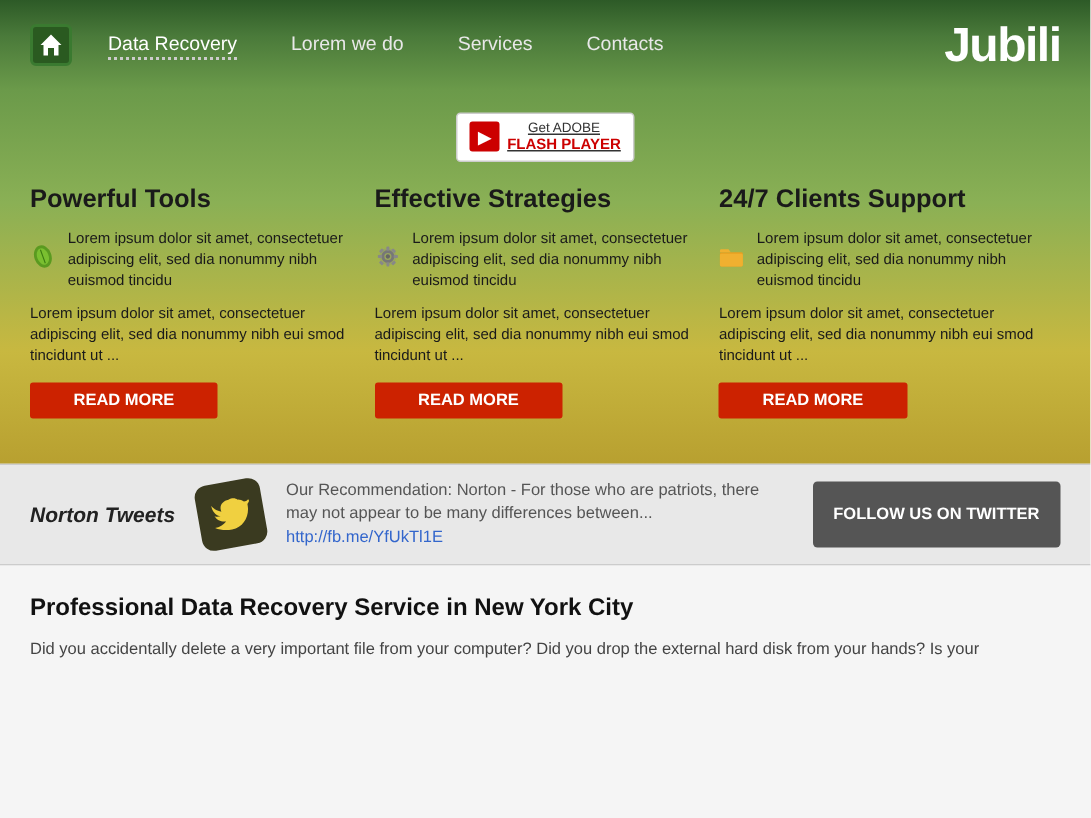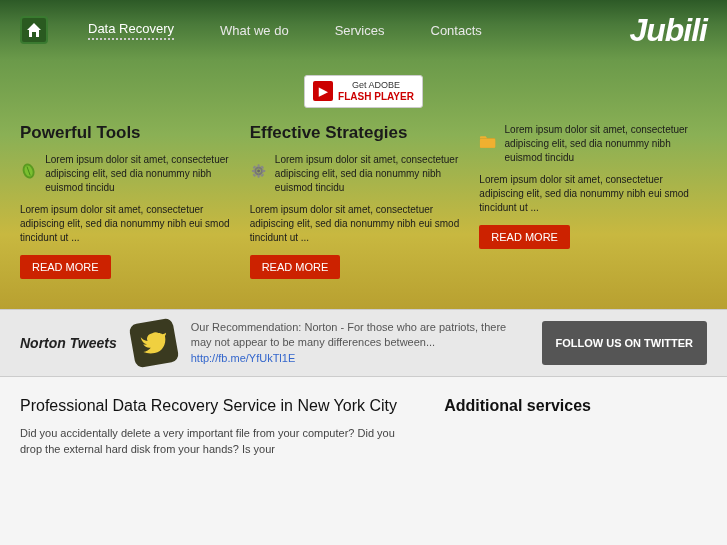--- a/index.html
+++ b/index.html
@@ -22,23 +22,23 @@
       height: 28px;
       display: flex;
       align-items: center;
       justify-content: center;
       cursor: pointer;
       flex-shrink: 0;
     }
     .home-icon-svg { width: 16px; height: 16px; }
     .nav {
       display: flex;
-      gap: 46px;
-      margin-left: 40px;
-      align-items: center;
+      gap: 36px;
+      margin-left: 24px;
+      align-items: flex-start;
     }
     .nav-item {
       color: #e8e8e8;
       font-size: 13px;
       cursor: pointer;
       text-decoration: none;
       white-space: nowrap;
     }
     .nav-item.active {
       color: #ffffff;
@@ -46,21 +46,20 @@
       padding-bottom: 2px;
     }
     .logo {
       position: absolute;
       right: 20px;
       top: 50%;
       transform: translateY(-50%);
       font-size: 32px;
       font-weight: bold;
       color: #ffffff;
-      font-style: italic;
       letter-spacing: -1px;
     }
 
     
     .hero {
       background: linear-gradient(180deg, #6b9a4a 0%, #8ab055 30%, #c8b840 70%, #b8a030 100%);
       padding: 15px 20px 30px 20px;
       position: relative;
     }
     .flash-banner {
@@ -83,21 +82,21 @@
       height: 20px;
       background: #cc0000;
       display: flex;
       align-items: center;
       justify-content: center;
       color: white;
       font-size: 11px;
       font-weight: bold;
       border-radius: 2px;
     }
-    .flash-text { font-size: 9px; line-height: 1.2; }
+    .flash-text { font-size: 9px; line-height: 1.2; text-decoration: underline; }
     .flash-text strong { font-size: 10px; color: #cc0000; }
 
     
     .columns {
       display: flex;
       gap: 2px;
     }
     .col {
       flex: 1;
     }
@@ -120,23 +119,23 @@
     .col-text-full {
       font-size: 10px;
       color: #1a1a1a;
       line-height: 1.4;
       margin-bottom: 10px;
     }
     .read-more-btn {
       background: #cc2200;
       color: white;
       border: none;
-      padding: 6px 12px;
-      font-size: 11px;
-      font-weight: normal;
+      padding: 6px 29px;
+      font-size: 11px;
+      font-weight: bold;
       cursor: pointer;
       border-radius: 2px;
       text-transform: uppercase;
     }
 
     
     .leaf-icon {
       width: 36px;
       height: 36px;
     }
@@ -200,21 +199,21 @@
     .bottom {
       padding: 20px;
       display: flex;
       gap: 30px;
       background: #f5f5f5;
     }
     .bottom-left { flex: 1.5; }
     .bottom-right { flex: 1; }
     .bottom-title {
       font-size: 16px;
-      font-weight: normal;
+      font-weight: bold;
       color: #111;
       margin-bottom: 10px;
     }
     .bottom-text {
       font-size: 11px;
       color: #444;
       line-height: 1.5;
     }
     .bottom-right-title {
       font-size: 16px;
@@ -227,21 +226,21 @@
 <body>
 
 <div class="header">
   <div class="header-home-btn">
     <svg class="home-icon-svg" viewBox="0 0 16 16" fill="white">
       <path d="M8 1 L15 8 L13 8 L13 15 L10 15 L10 10 L6 10 L6 15 L3 15 L3 8 L1 8 Z"></path>
     </svg>
   </div>
   <nav class="nav">
     <a class="nav-item active">Data Recovery</a>
-    <a class="nav-item">What we do</a>
+    <a class="nav-item">Lorem we do</a>
     <a class="nav-item">Services</a>
     <a class="nav-item">Contacts</a>
   </nav>
   <div class="logo">Jubili</div>
 </div>
 
 <div class="hero">
   <div class="flash-banner">
     <div class="flash-badge">
       <div class="flash-icon">▶</div>
@@ -284,20 +283,21 @@
           <rect x="7" y="24" width="4" height="6" fill="#888" rx="1" transform="rotate(-45 9 27)"></rect>
           <rect x="24" y="24" width="4" height="6" fill="#888" rx="1" transform="rotate(45 26 27)"></rect>
         </svg>
         <div class="col-text">Lorem ipsum dolor sit amet, consectetuer adipiscing elit, sed dia nonummy nibh euismod tincidu</div>
       </div>
       <div class="col-text-full">Lorem ipsum dolor sit amet, consectetuer adipiscing elit, sed dia nonummy nibh eui smod tincidunt ut ...</div>
       <button class="read-more-btn">READ MORE</button>
     </div>
 
     <div class="col">
+      <div class="col-title">24/7 Clients Support</div>
       <div class="col-content">
         <svg class="folder-icon-wrap" viewBox="0 0 36 36">
           <rect x="2" y="12" width="32" height="20" fill="#e8a020" rx="2"></rect>
           <path d="M2 12 L2 10 Q2 8 4 8 L14 8 L17 12 Z" fill="#f0b030"></path>
           <rect x="2" y="14" width="32" height="18" fill="#f0b030" rx="2"></rect>
         </svg>
         <div class="col-text">Lorem ipsum dolor sit amet, consectetuer adipiscing elit, sed dia nonummy nibh euismod tincidu</div>
       </div>
       <div class="col-text-full">Lorem ipsum dolor sit amet, consectetuer adipiscing elit, sed dia nonummy nibh eui smod tincidunt ut ...</div>
       <button class="read-more-btn">READ MORE</button>
@@ -318,16 +318,13 @@
     <a class="tweet-link">http://fb.me/YfUkTl1E</a>
   </div>
   <button class="follow-btn">FOLLOW US ON TWITTER</button>
 </div>
 
 <div class="bottom">
   <div class="bottom-left">
     <div class="bottom-title">Professional Data Recovery Service in New York City</div>
     <div class="bottom-text">Did you accidentally delete a very important file from your computer? Did you drop the external hard disk from your hands? Is your</div>
   </div>
-  <div class="bottom-right">
-    <div class="bottom-right-title">Additional services</div>
-  </div>
 </div>
 
 </body></html>

